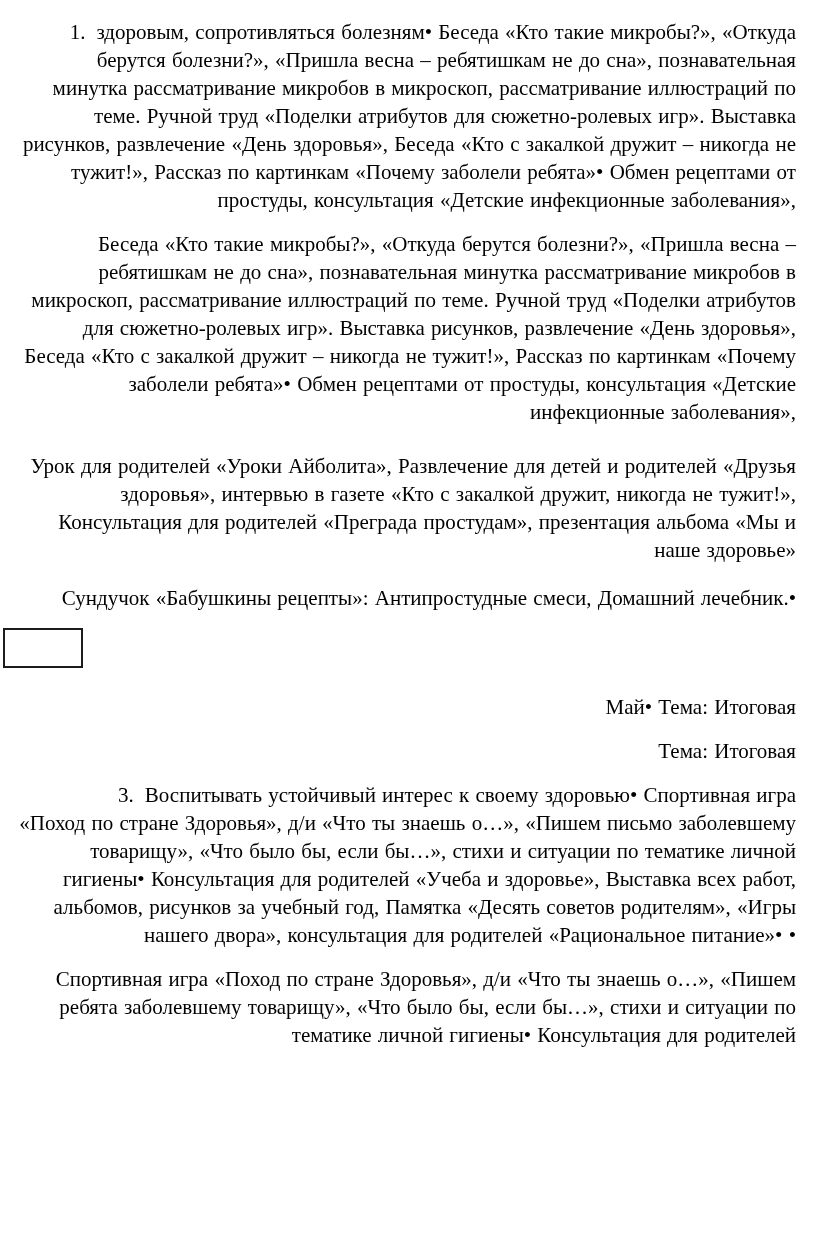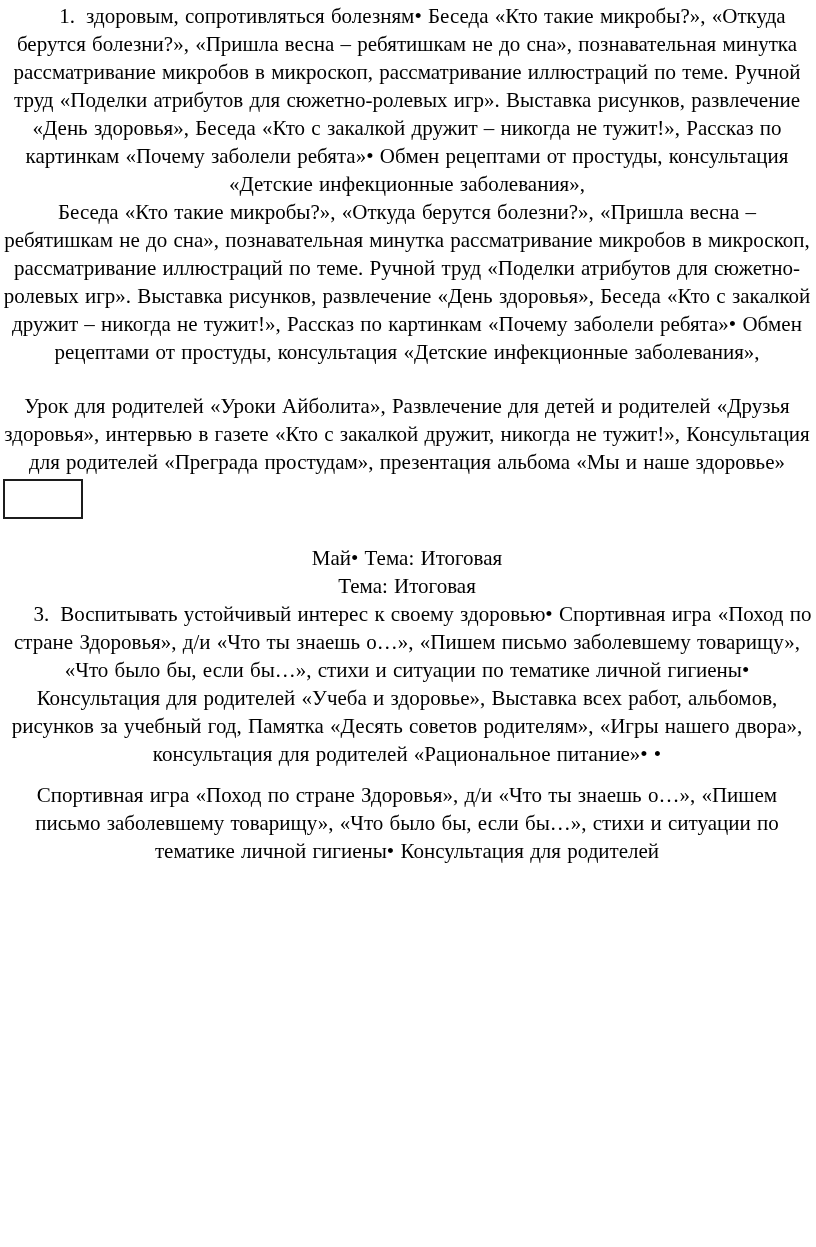--- a/index.html
+++ b/index.html
@@ -13,23 +13,23 @@
     overflow: hidden;
     box-sizing: border-box;
     padding: 2px 4px 0 2px;
     color: #000000;
     font-family: "Liberation Serif", "DejaVu Serif", serif;
     font-size: 21px;
     line-height: 28px;
   }
   .doc { width: 100%; }
   .para {
-    margin: 0;
+    margin: 16px;
     padding: 0;
-    text-align: center;
+    text-align: right;
     word-spacing: 1px;
   }
   .num-para { text-indent: 31px; }
   .num { margin-right: 11px; }
   .gap-before      { margin-top: 26px; }
   .gap-before-sm   { margin-top: 20px; }
   .gap-before-med  { margin-top: 24px; }
   .gap-before-xs   { margin-top: 13px; }
   .gap-before-box  { margin-top: 25px; }
   .obj-box {
@@ -46,27 +46,28 @@
 
 <div class="doc">
 
   <p class="para num-para"><span class="num">1.</span><span>здоровым, сопротивляться болезням• Беседа «Кто такие микробы?», «Откуда берутся болезни?», «Пришла весна – ребятишкам не до сна», познавательная минутка рассматривание микробов в микроскоп, рассматривание иллюстраций по теме. Ручной труд «Поделки атрибутов для сюжетно-ролевых игр». Выставка рисунков, развлечение «День здоровья», Беседа «Кто с закалкой дружит – никогда не тужит!», Рассказ по картинкам «Почему заболели ребята»• Обмен рецептами от простуды, консультация «Детские инфекционные заболевания»,</span></p>
 
   <p class="para">Беседа «Кто такие микробы?», «Откуда берутся болезни?», «Пришла весна – ребятишкам не до сна», познавательная минутка рассматривание микробов в микроскоп, рассматривание иллюстраций по теме. Ручной труд «Поделки атрибутов для сюжетно-ролевых игр». Выставка рисунков, развлечение «День здоровья», Беседа «Кто с закалкой дружит – никогда не тужит!», Рассказ по картинкам «Почему заболели ребята»• Обмен рецептами от простуды, консультация «Детские инфекционные заболевания»,</p>
 
 
   <p class="para gap-before">Урок для родителей «Уроки Айболита», Развлечение для детей и родителей «Друзья здоровья», интервью в газете «Кто с закалкой дружит, никогда не тужит!», Консультация для родителей «Преграда простудам», презентация альбома «Мы и наше здоровье»</p>
 
+  <p class="para gap-before-sm">Сундучок «Бабушкины рецепты»: Антипростудные смеси, Домашний лечебник.•</p>
 
   <div class="obj-box"></div>
 
   <p class="para gap-before-box">Май• Тема: Итоговая</p>
 
   <p class="para">Тема: Итоговая</p>
 
 
   <div class="list gap-before-med">
     <p class="para num-para"><span class="num">3.</span><span>Воспитывать устойчивый интерес к своему здоровью• Спортивная игра «Поход по стране Здоровья», д/и «Что ты знаешь о…», «Пишем письмо заболевшему товарищу», «Что было бы, если бы…», стихи и ситуации по тематике личной гигиены• Консультация для родителей «Учеба и здоровье», Выставка всех работ, альбомов, рисунков за учебный год, Памятка «Десять советов родителям», «Игры нашего двора», консультация для родителей «Рациональное питание»• •</span></p>
   </div>
 
-  <p class="para gap-before-xs">Спортивная игра «Поход по стране Здоровья», д/и «Что ты знаешь о…», «Пишем письмо заболевшему товарищу», «Что было бы, если бы…», стихи и ситуации по тематике личной гигиены• Консультация для родителей</p>
+  <p class="para gap-before-xs">Спортивная игра «Поход по стране Здоровья», д/и «Что ты знаешь о…», «Пишем ребята заболевшему товарищу», «Что было бы, если бы…», стихи и ситуации по тематике личной гигиены• Консультация для родителей</p>
 
 </div>
 
 </body></html>

